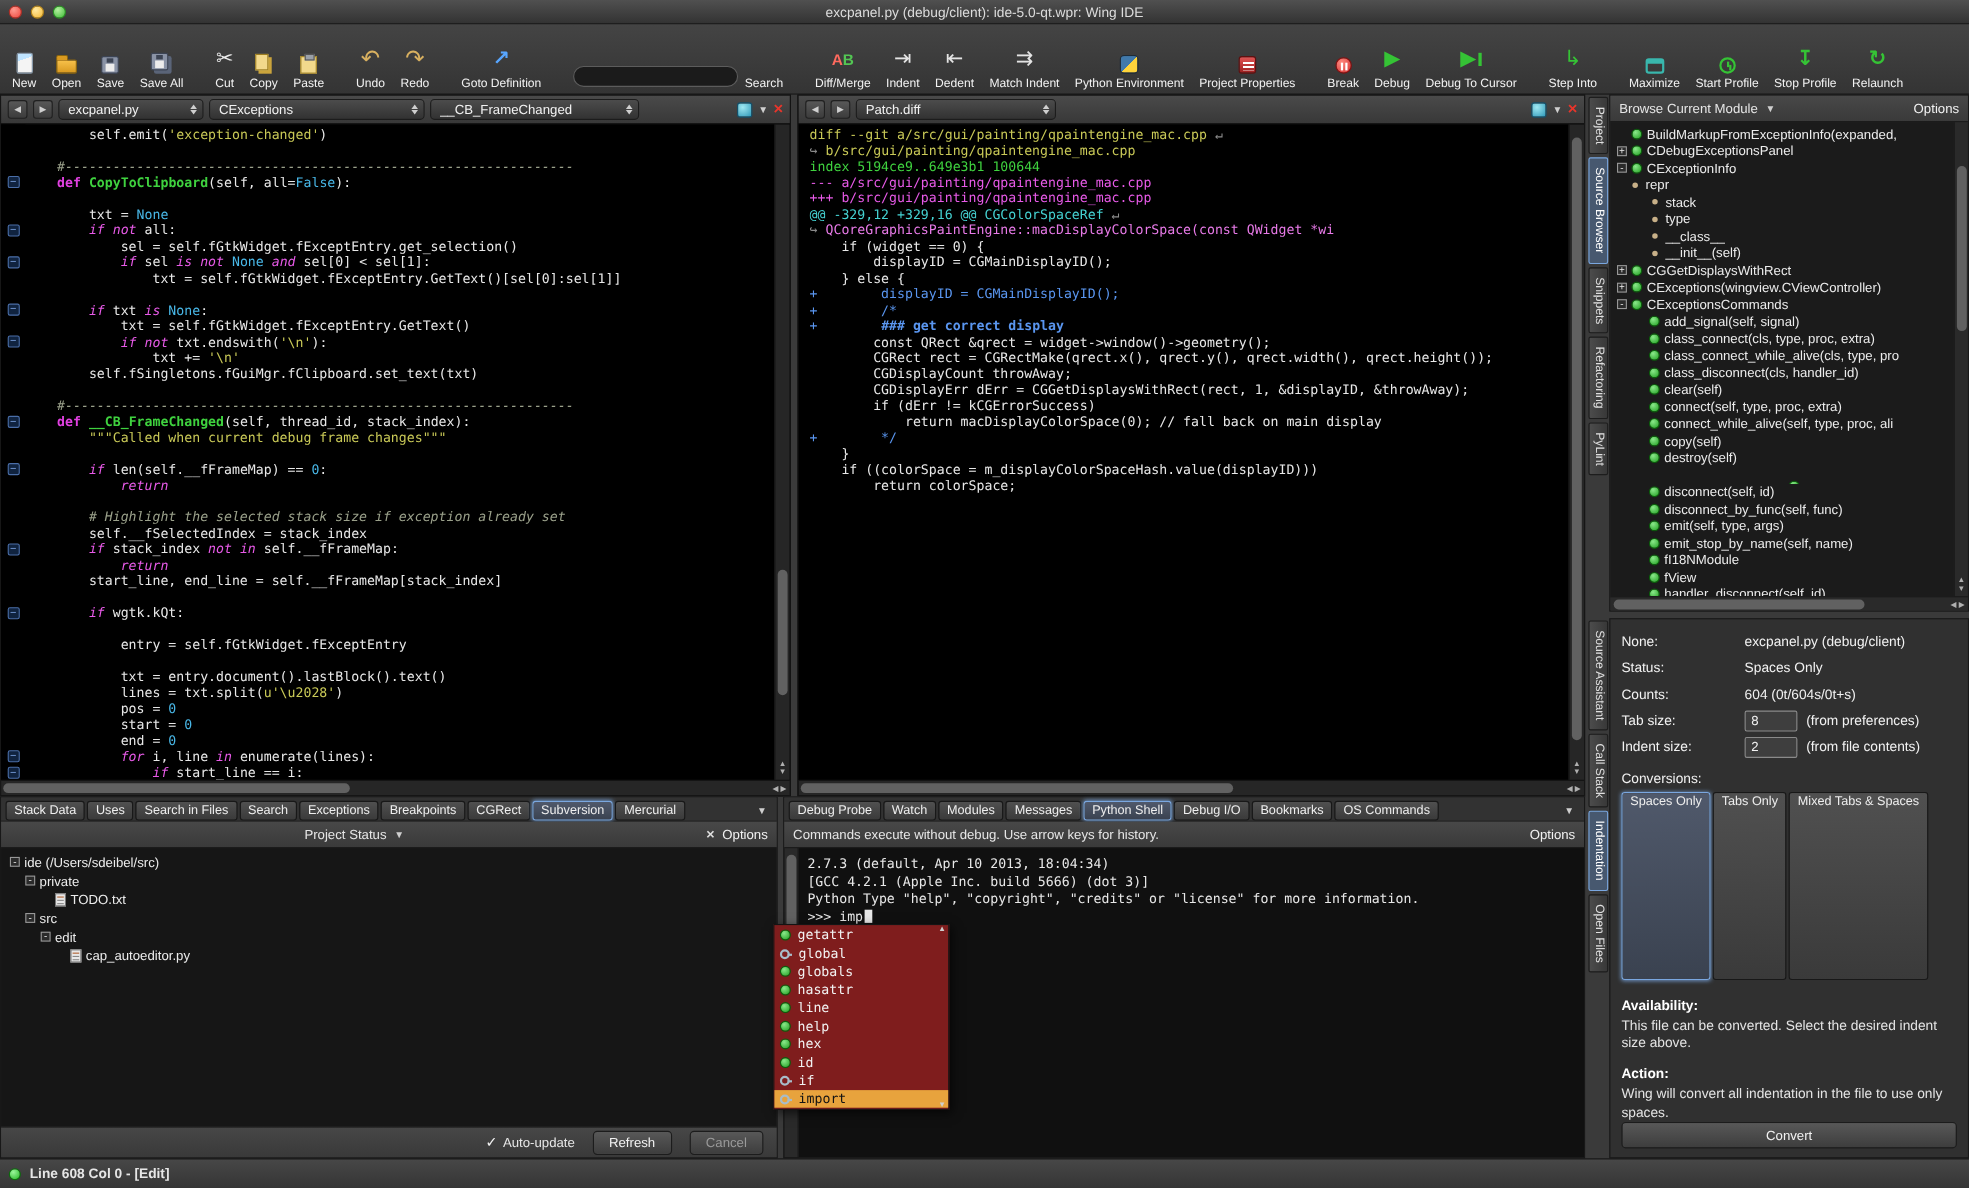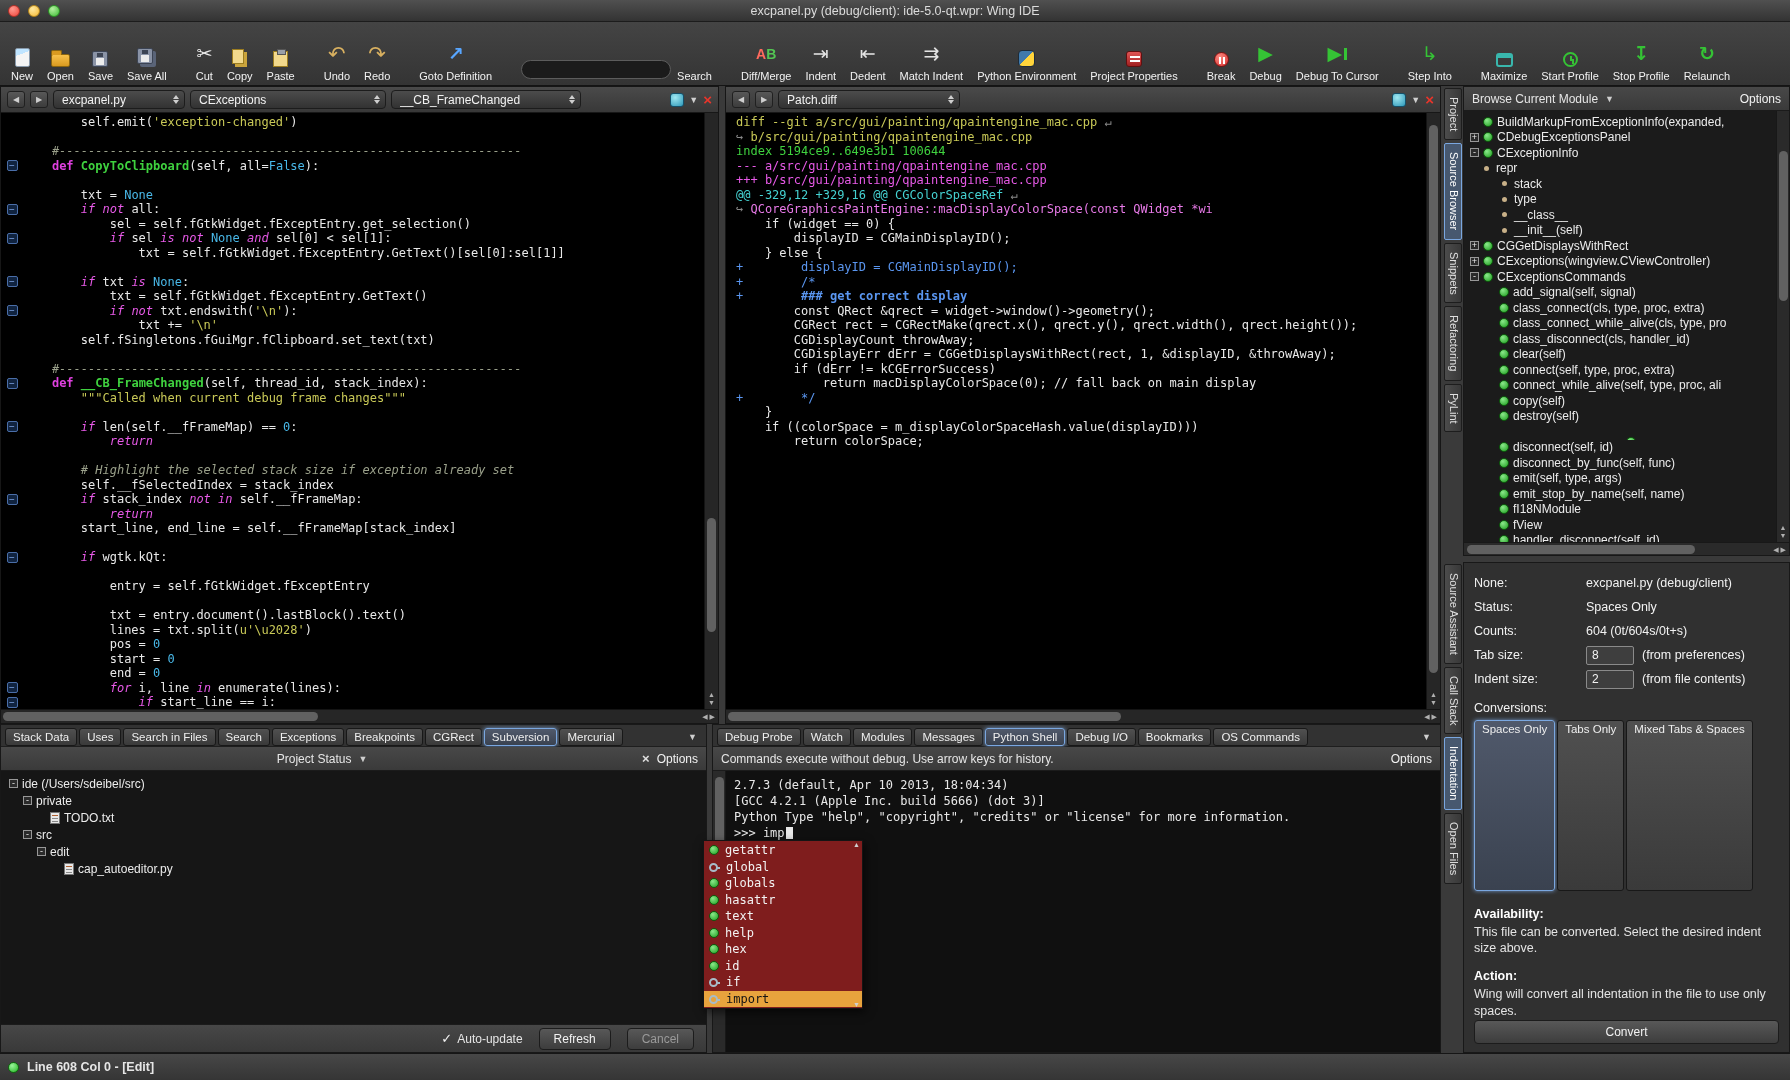--- a/index.html
+++ b/index.html
@@ -843,21 +843,21 @@
         <div class="ac-row">
           <span class="ac-icon ac-function"></span>
           <span class="ac-text">globals</span>
         </div>
         <div class="ac-row">
           <span class="ac-icon ac-function"></span>
           <span class="ac-text">hasattr</span>
         </div>
         <div class="ac-row">
           <span class="ac-icon ac-function"></span>
-          <span class="ac-text">text</span>
+          <span class="ac-text">line</span>
         </div>
         <div class="ac-row">
           <span class="ac-icon ac-function"></span>
           <span class="ac-text">help</span>
         </div>
         <div class="ac-row">
           <span class="ac-icon ac-function"></span>
           <span class="ac-text">hex</span>
         </div>
         <div class="ac-row">

